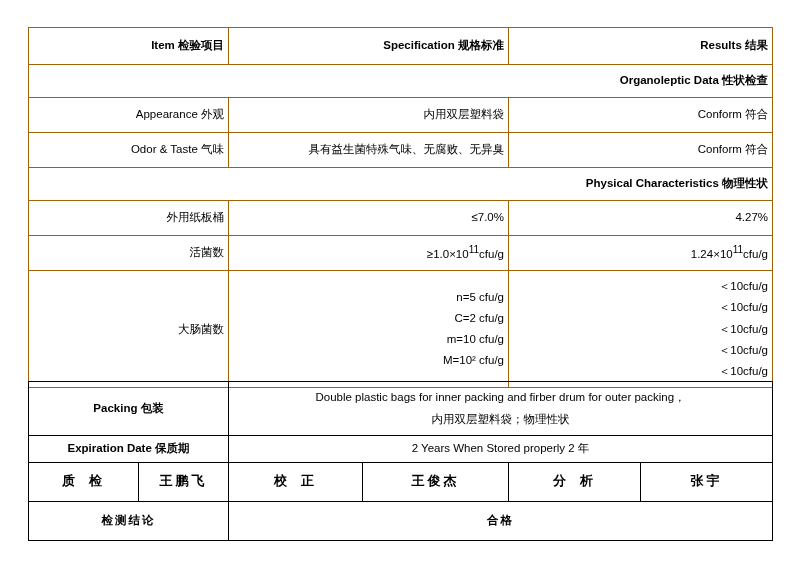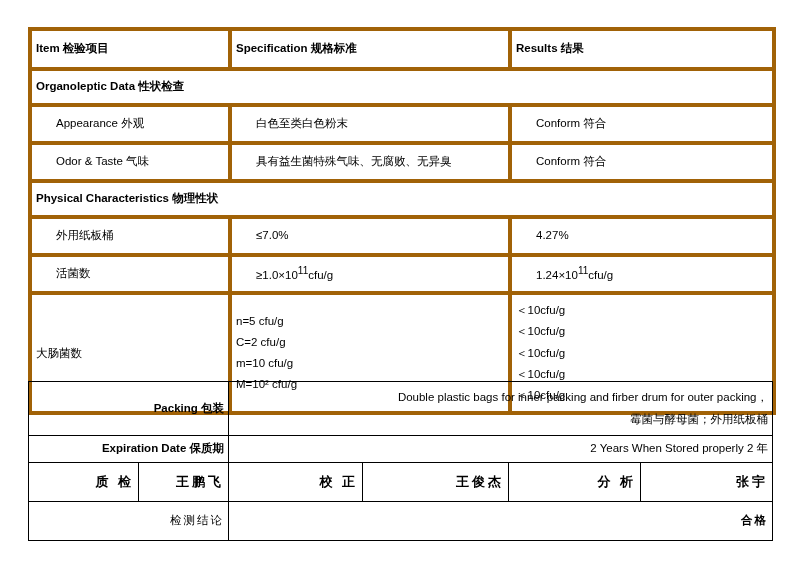--- a/index.html
+++ b/index.html
@@ -26,22 +26,22 @@
     border-collapse: collapse;
     table-layout: fixed;
   }
   .main-table {
     position: absolute;
     left: 28px;
     top: 27px;
     width: 744px;
   }
   .main-table td {
-    border: 4px solid #a16207;
-    text-align: left;
+    border: 1px solid #a16207;
+    text-align: right;
     vertical-align: middle;
     font-size: 11.5px;
     padding: 5px 4px;
     line-height: 1.5;
   }
   .col-item { width: 200px; }
   .col-spec { width: 280px; }
   .col-res  { width: 264px; }
 
   .hdr td {
@@ -71,21 +71,21 @@
   }
 
   .bottom-table {
     position: absolute;
     left: 28px;
     top: 381px;
     width: 744px;
   }
   .bottom-table td {
     border: 1px solid #000000;
-    text-align: right;
+    text-align: center;
     vertical-align: middle;
     font-size: 11.5px;
     padding: 4px 4px;
     line-height: 1.55;
   }
   .b-label {
     width: 200px;
     font-weight: bold;
     font-size: 11.5px;
   }
@@ -98,30 +98,31 @@
   }
   .pk-line {
     display: block;
     line-height: 1.95;
   }
   .sign-row td {
     height: 30px;
     font-size: 13px;
     font-weight: bold;
     letter-spacing: 3px;
+    font-family: Liberation Mono, monospace;
   }
   .sign-name {
     font-weight: normal;
     letter-spacing: 1px;
     font-size: 12.5px;
   }
   .concl-label {
     height: 30px;
     font-size: 12.5px;
-    font-weight: normal;
+    font-weight: bold;
     letter-spacing: 2px;
   }
   .concl-value {
     font-size: 12.5px;
     font-weight: bold;
     letter-spacing: 2px;
   }
 </style>
 </head>
 <body>
@@ -139,21 +140,21 @@
         <td>Item   检验项目</td>
         <td>Specification 规格标准</td>
         <td>Results  结果</td>
       </tr>
 
       <tr class="section">
         <td colspan="3">Organoleptic Data 性状检查</td>
       </tr>
       <tr class="row">
         <td>Appearance   外观</td>
-        <td>白色至类白色粉末</td>
+        <td>内用双层塑料袋</td>
         <td>Conform 符合</td>
       </tr>
       <tr class="row">
         <td>Odor &amp; Taste   气味</td>
         <td>具有益生菌特殊气味、无腐败、无异臭</td>
         <td>Conform 符合</td>
       </tr>
 
       <tr class="section">
         <td colspan="3">Physical Characteristics 物理性状</td>
@@ -195,21 +196,21 @@
         <col style="width:134px">
       <col style="width:146px">
         <col style="width:132px">
         <col style="width:132px">
     </colgroup>
     <tbody>
       <tr>
         <td class="b-label" colspan="2">Packing   包装</td>
         <td class="b-value packing-cell" colspan="4">
           <span class="pk-line">Double plastic bags for inner packing and firber drum for outer packing，</span>
-          <span class="pk-line">霉菌与酵母菌；外用纸板桶</span>
+          <span class="pk-line">内用双层塑料袋；物理性状</span>
         </td>
       </tr>
       <tr>
         <td class="b-label" colspan="2">Expiration Date   保质期</td>
         <td class="b-value" colspan="4">2 Years When Stored properly   2 年</td>
       </tr>
       <tr class="sign-row">
         <td>质   检</td>
         <td class="sign-name">王鹏飞</td>
         <td>校    正</td>

